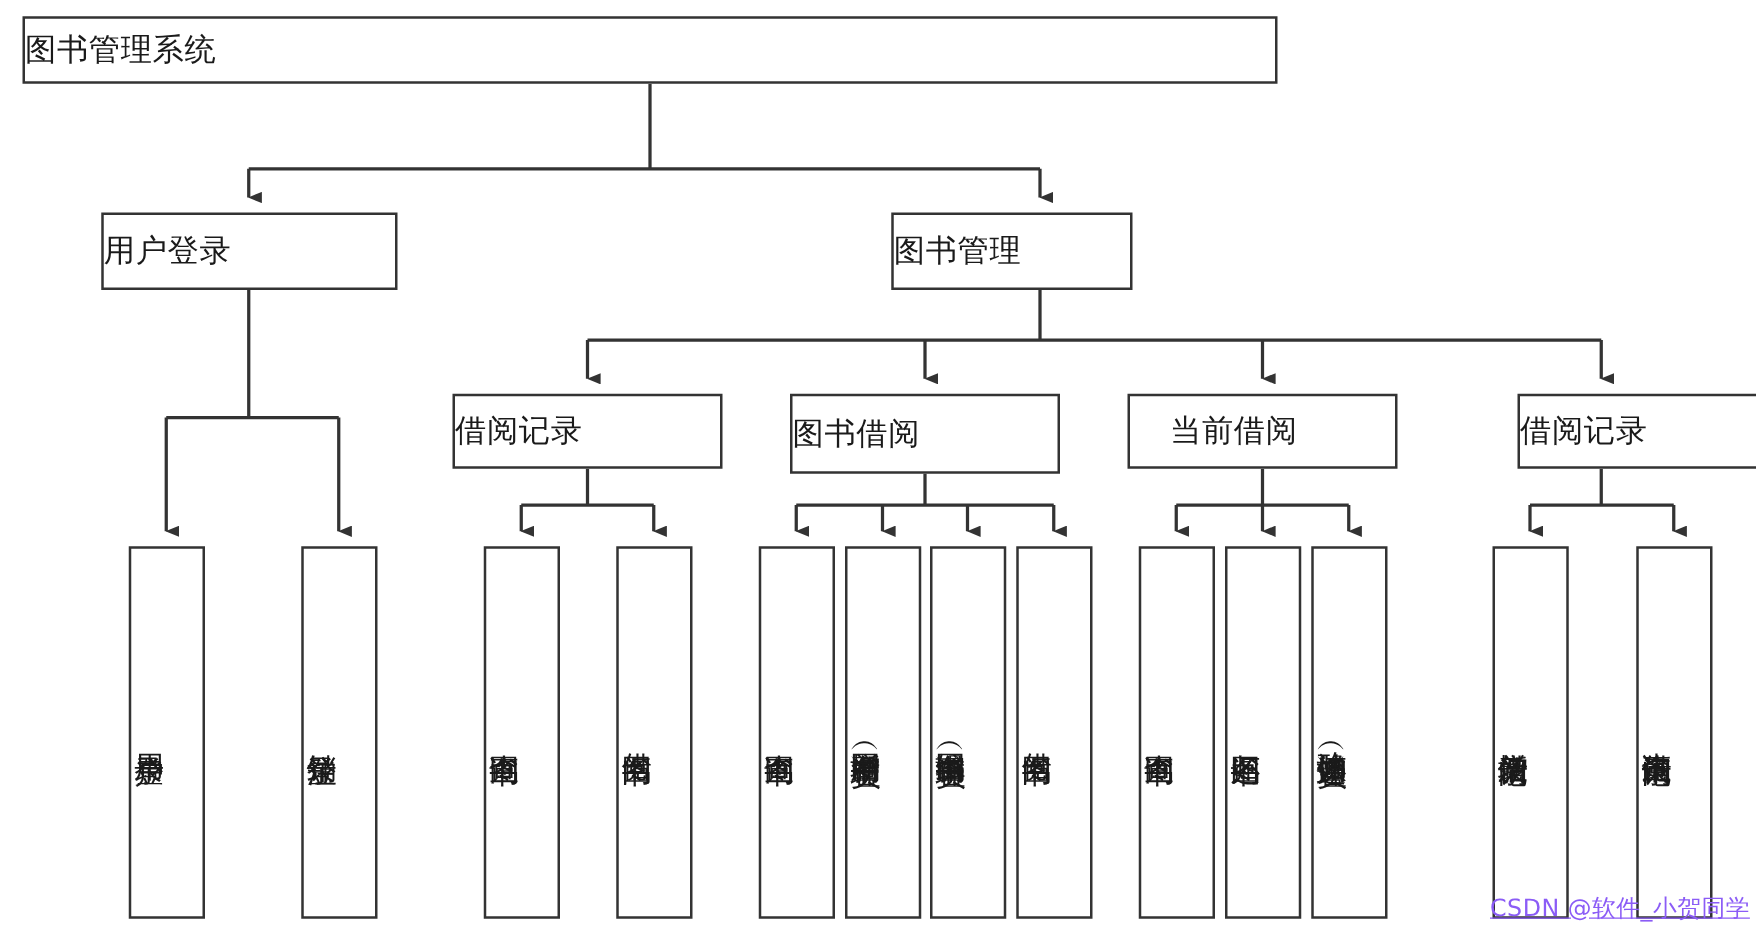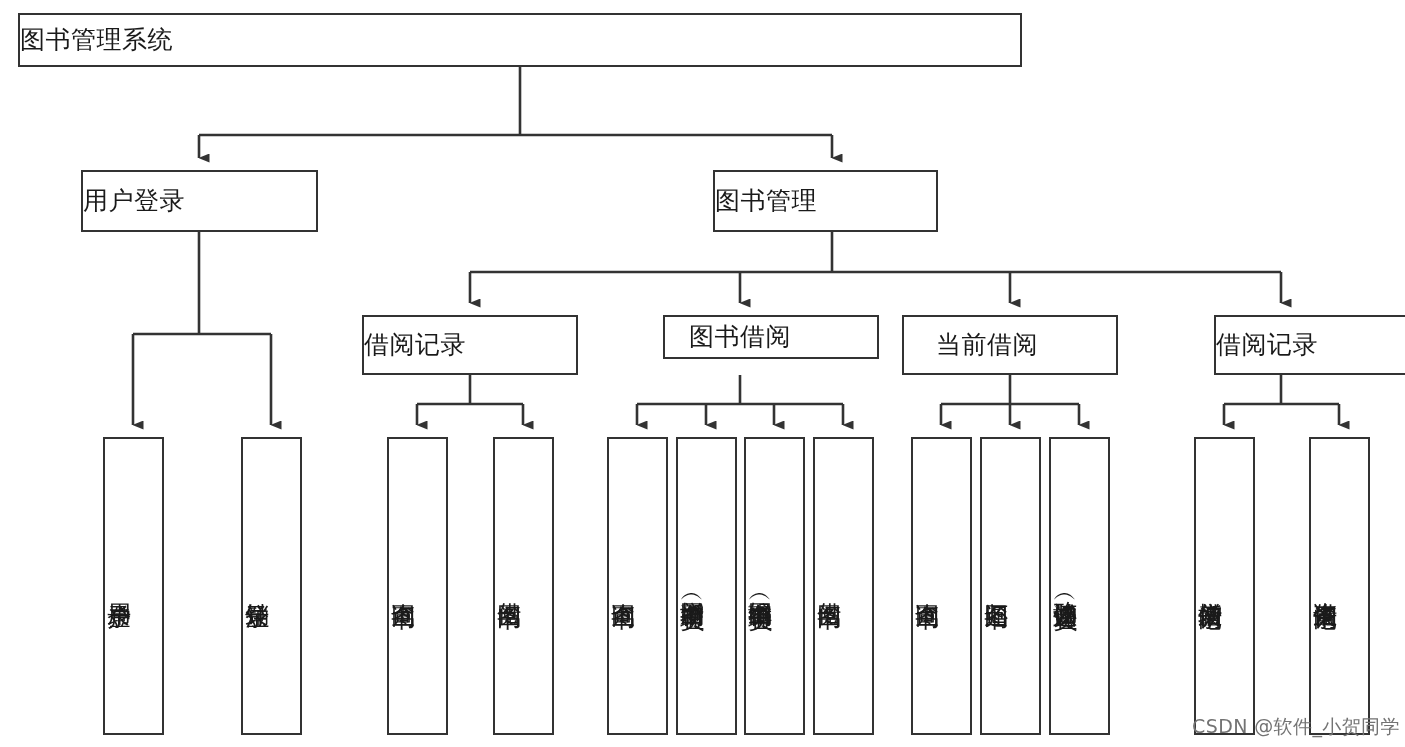--- a/index.html
+++ b/index.html
@@ -48,24 +48,25 @@
     writing-mode: vertical-rl;
     text-orientation: upright;
     line-height: 1.18;
     letter-spacing: 1px;
     white-space: nowrap;
     text-align: center;
   }
   .watermark {
     position: absolute;
     font-size: 19px;
-    color: #737373;
+    color: #8b5cf6;
     white-space: nowrap;
     letter-spacing: 0.4px;
     pointer-events: none;
+    text-decoration: underline;
   }
 </style>
 </head>
 <body>
 
 <div id="diagram-root">
 
   <svg id="diagram-svg" viewBox="0 0 1405 747" xmlns="http://www.w3.org/2000/svg">
     <defs>
       <marker id="arrowhead" markerWidth="9" markerHeight="11" refX="4.5" refY="10.5" orient="auto" markerUnits="userSpaceOnUse">
@@ -116,28 +117,28 @@
     </g>
   </svg>
 
   <div class="node-box" style="left:18px; top:13px; width:1004px; height:54px;">
     <span class="node-label-h">图书管理系统</span>
   </div>
 
   <div class="node-box" style="left:81px; top:170px; width:237px; height:62px;">
     <span class="node-label-h">用户登录</span>
   </div>
-  <div class="node-box" style="left:713px; top:170px; width:225px; height:62px;">
+  <div class="node-box" style="left:713px; top:170px; width:193px; height:62px;">
     <span class="node-label-h">图书管理</span>
   </div>
 
   <div class="node-box" style="left:362px; top:315px; width:216px; height:60px;">
     <span class="node-label-h">借阅记录</span>
   </div>
-  <div class="node-box" style="left:663px; top:315px; width:216px; height:44px;padding-left:24px;">
+  <div class="node-box" style="left:632px; top:315px; width:216px; height:64px;">
     <span class="node-label-h">图书借阅</span>
   </div>
   <div class="node-box" style="left:902px; top:315px; width:216px; height:60px;padding-left:32px;">
     <span class="node-label-h">当前借阅</span>
   </div>
   <div class="node-box" style="left:1172px; top:315px; width:216px; height:60px;margin-left:42px;">
     <span class="node-label-h">借阅记录</span>
   </div>
 
   <div class="node-box" style="left:103px; top:437px; width:61px; height:298px;">

